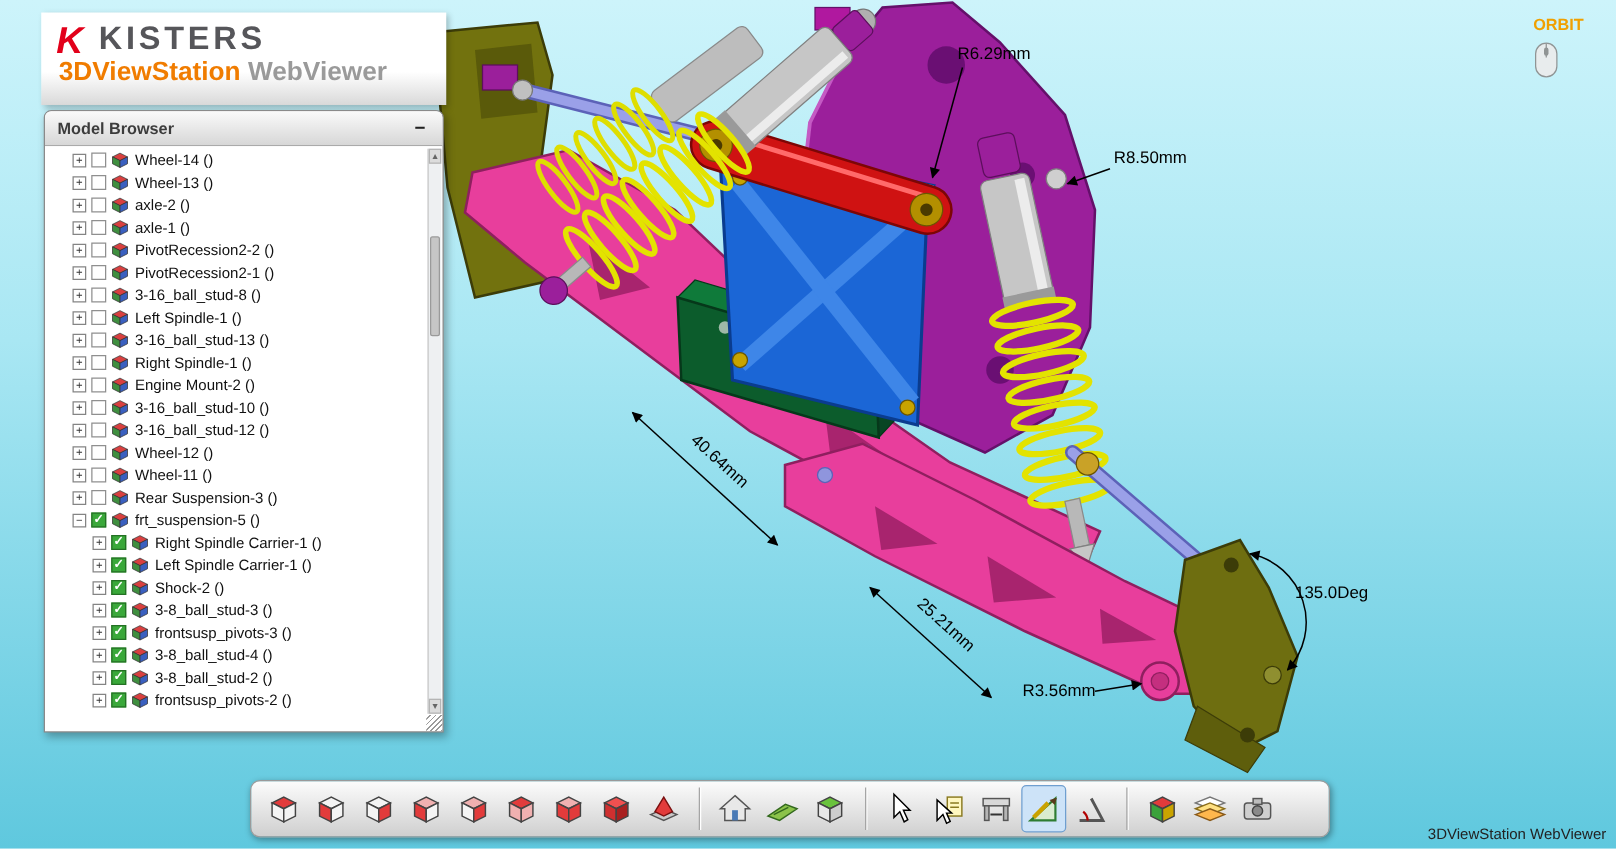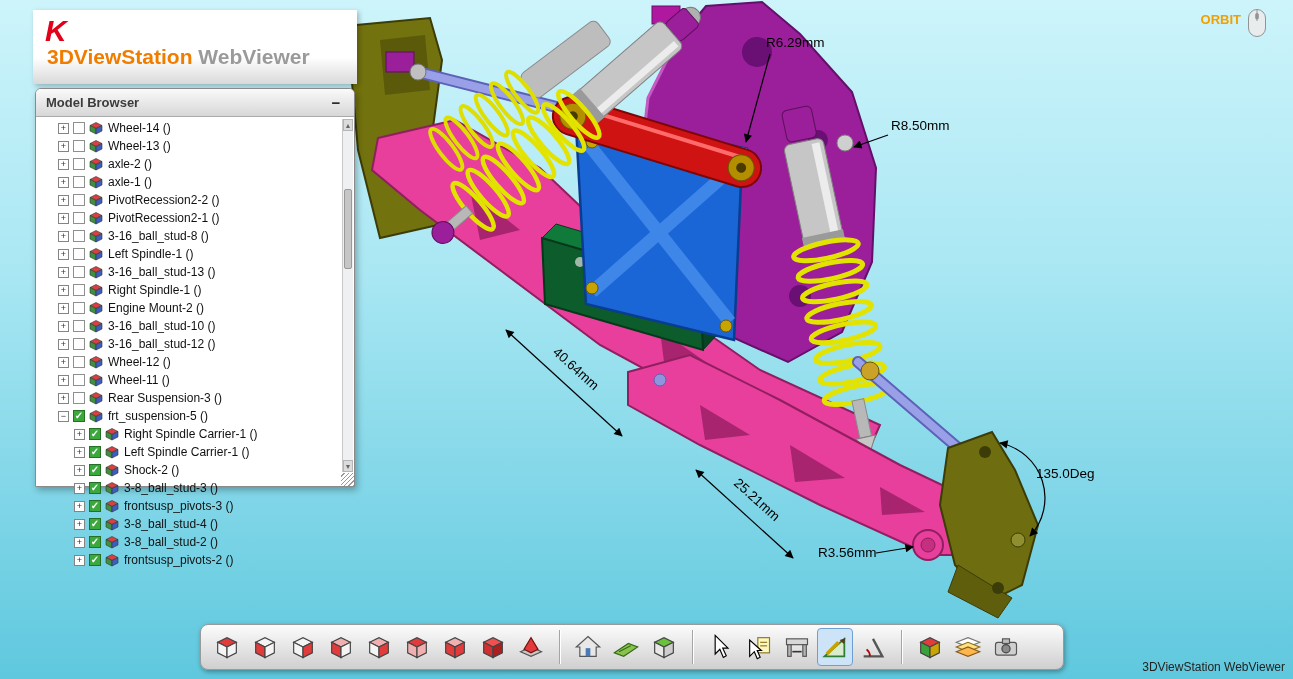--- a/index.html
+++ b/index.html
@@ -13,21 +13,21 @@
   .logo-panel { position:absolute; left:33px; top:10px; width:324px; height:74px;
                 background:linear-gradient(#ffffff 64%,#d9d9d9 100%);
                 box-shadow:2px 2px 5px rgba(0,0,0,.25); z-index:20; }
   .logo-row1 { display:flex; align-items:center; gap:6px; padding:5px 10px 0 10px; }
   .logo-row1 .brand-name { font-size:26px; letter-spacing:3px; color:#56565a; font-weight:600; }
   .logo-row2 { padding:0 10px 0 14px; font-size:21px; font-weight:bold; white-space:nowrap; }
   .logo-row2 .product { color:#f07c00; }
   .logo-row2 .suffix { color:#9a9a9a;margin-top:32px; }
 
   
-  .browser-panel { position:absolute; left:35px; top:88px; width:320px; height:399px;
+  .browser-panel { position:absolute; left:35px; top:88px; width:320px; height:498px;
                    background:#fff; border:1px solid #8a8a8a; border-radius:6px 6px 0 0;
                    box-shadow:2px 3px 7px rgba(0,0,0,.3); z-index:20; }
   .browser-header { height:28px; background:linear-gradient(#fafafa,#d7d7d7);
                     border-bottom:1px solid #aaa; border-radius:5px 5px 0 0;
                     display:flex; align-items:center; padding:0 10px;
                     font-weight:bold; color:#3c3c3c; font-size:13px; }
   .collapse-btn { margin-left:auto; font-size:15px; font-weight:bold; color:#222;
                   width:16px; text-align:center; cursor:default; }
   .tree { position:absolute; left:2px; right:14px; top:30px; height:460px; overflow:hidden;
           font-size:12px; color:#111; }
@@ -47,21 +47,21 @@
   .vs-arrow { height:12px; font-size:7px; line-height:12px; text-align:center; color:#666;
               background:#dcdcdc; border:1px solid #b5b5b5; }
   .vs-arrow.down { position:absolute; bottom:0; left:0; right:0; }
   .vs-thumb { position:absolute; left:1px; right:1px; top:70px; height:80px;
               background:#c6c6c6; border:1px solid #9a9a9a; border-radius:2px; }
   .grip { position:absolute; right:0; bottom:0; width:13px; height:13px;
           background:repeating-linear-gradient(135deg,transparent 0 2px,#9a9a9a 2px 3px); }
 
   
   .orbit-hint { position:absolute; right:26px; top:8px; display:flex; align-items:flex-start;
-                gap:6px; z-index:20; }
+                gap:6px; z-index:20;flex-direction:column; }
   .orbit-label { color:#f0a000; font-size:13px; font-weight:bold; padding-top:4px; }
 
   
   .status-label { position:absolute; right:8px; bottom:5px; font-size:12px; color:#222; z-index:20; }
 
   
   .toolbar { position:absolute; left:200px; top:624px; height:46px; width:864px;
              display:flex; align-items:center; padding:0 8px; gap:2px;
              background:linear-gradient(#fcfcfc,#cfcfcf); border:1px solid #9a9a9a;
              border-radius:8px; box-shadow:1px 2px 5px rgba(0,0,0,.35); z-index:20; }
@@ -235,20 +235,21 @@
       <path d="M 1000,443 A 56,56 0 0 1 1030,536" fill="none" stroke="#000" stroke-width="1.2" marker-start="url(#mA)" marker-end="url(#mA)"></path>
       <text x="1036" y="478">135.0Deg</text>
     </g>
   </svg>
 
   <div class="logo-panel">
     <div class="logo-row1">
       <svg width="30" height="30" viewBox="0 0 30 30">
         <text x="2" y="26" font-size="30" font-weight="bold" font-style="italic" fill="#e2001a" font-family="Liberation Sans, sans-serif">K</text>
       </svg>
+      <span class="brand-name">KISTERS</span>
     </div>
     <div class="logo-row2">
       <span class="product">3DViewStation</span>
       <span class="suffix">WebViewer</span>
     </div>
   </div>
 
   <div class="browser-panel">
     <div class="browser-header">
       <span>Model Browser</span>

